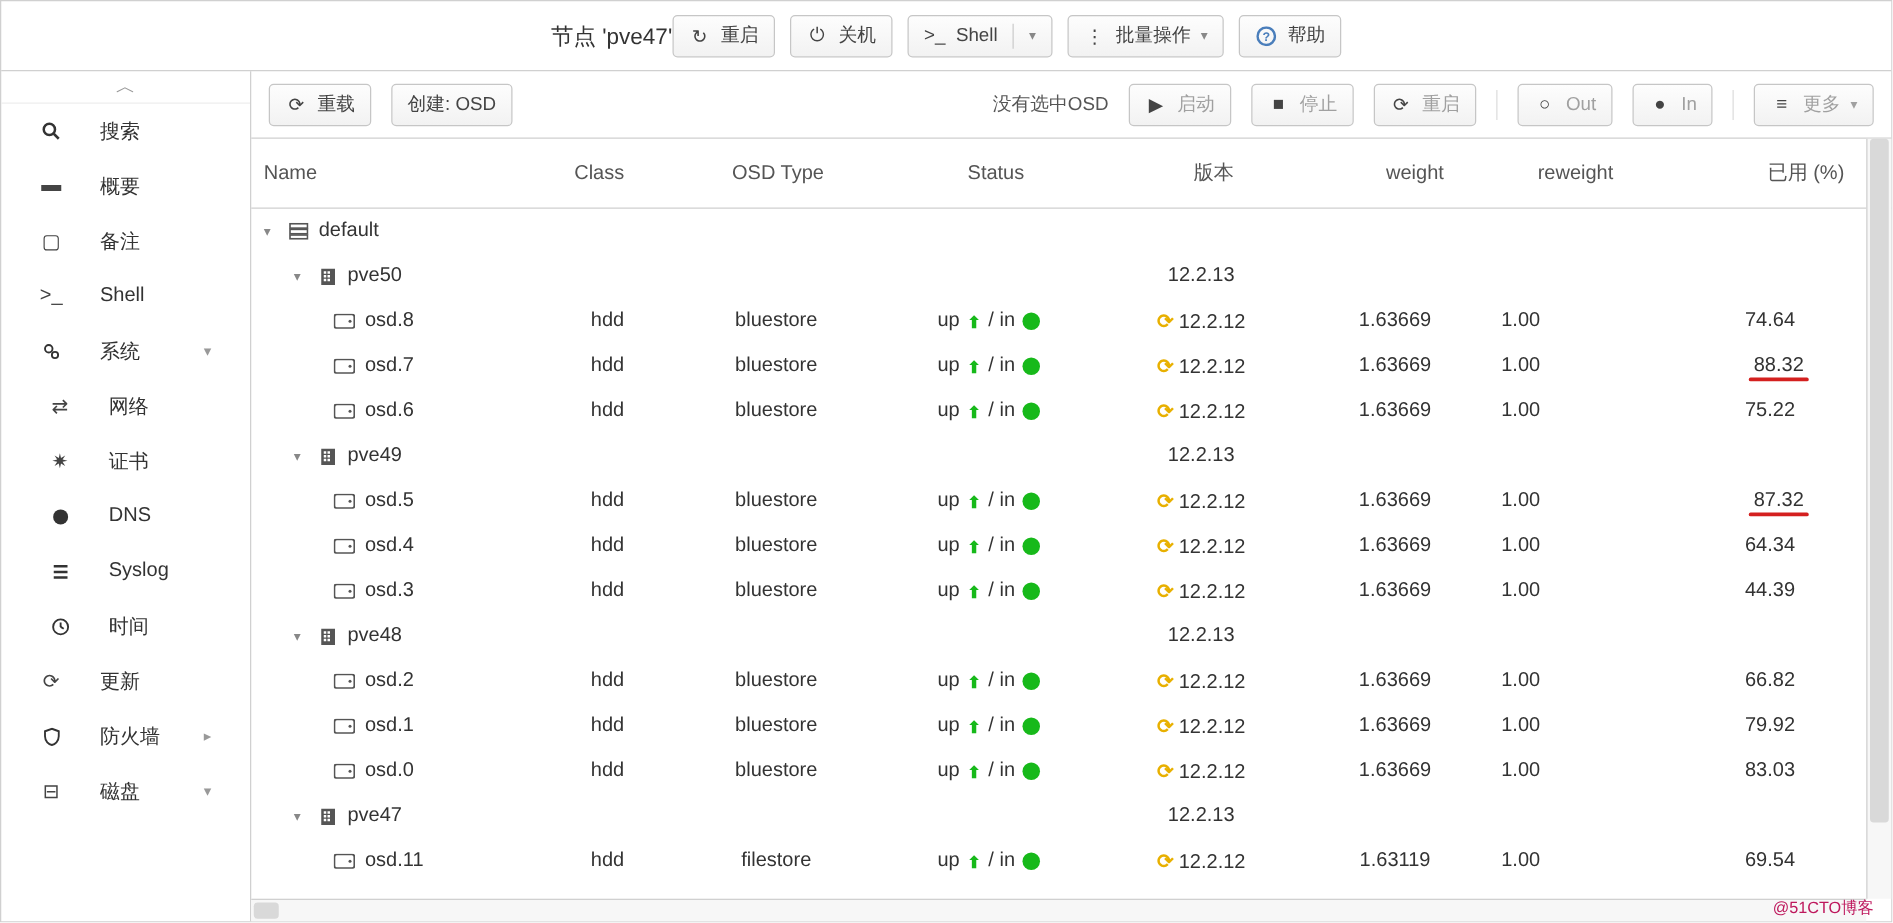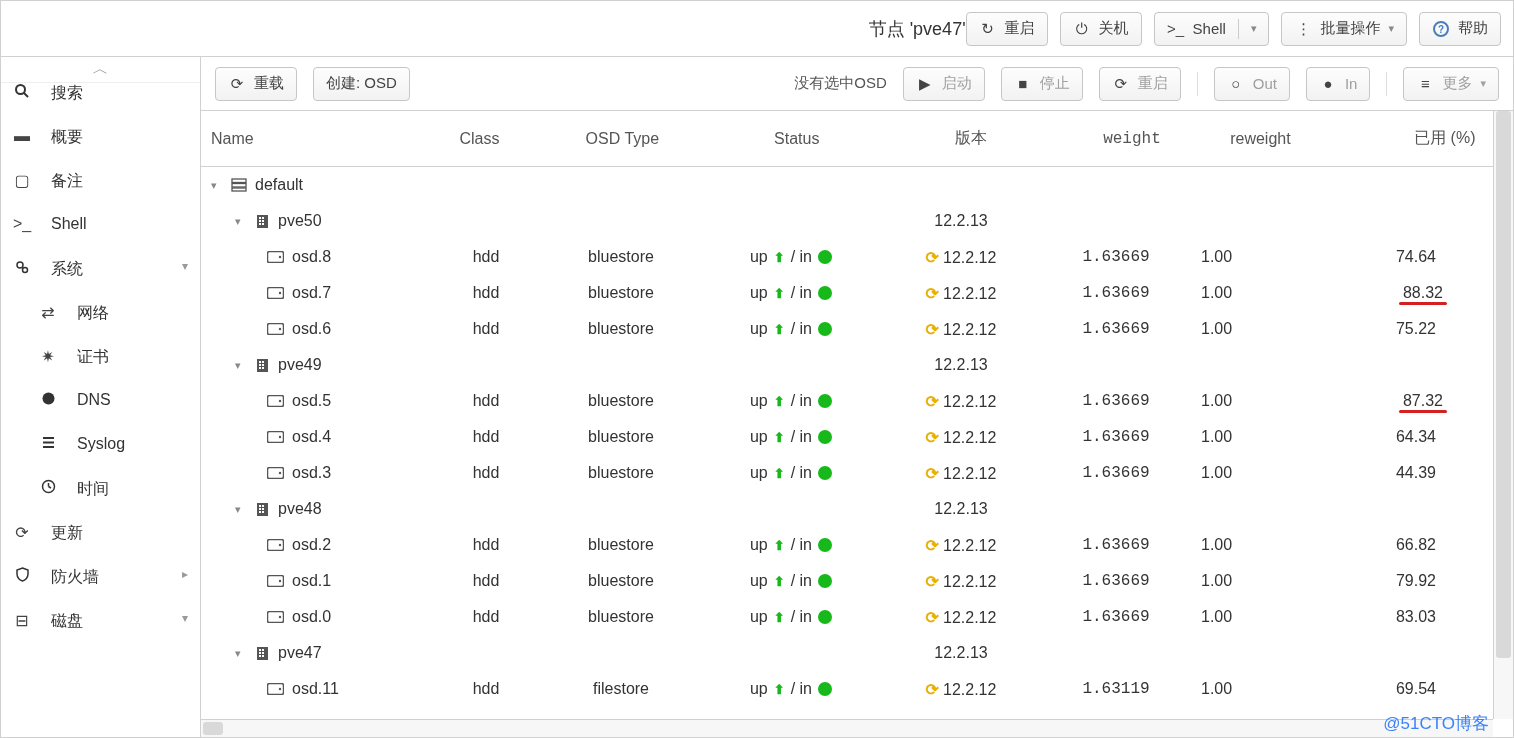--- a/index.html
+++ b/index.html
@@ -17,21 +17,21 @@
   display: flex;
   flex-direction: column;
   border: 1px solid #d0d0d0;
 }
 .topbar {
   height: 56px;
   border-bottom: 1px solid #d0d0d0;
   display: flex;
   align-items: center;
   padding: 12px 12px;
-  justify-content: flex-end;
+  justify-content: center;
 }
 .topbar-title { font-size: 18px; }
 .topbar-actions { display: flex; gap: 12px; }
 .btn {
   display: inline-flex;
   align-items: center;
   gap: 8px;
   height: 34px;
   padding: 0 12px;
   border: 1px solid #c6c6c6;
@@ -51,22 +51,22 @@
   display: flex;
   flex-direction: column;
   font-size: 16px;
 }
 .sidebar .collapse {
   height: 26px;
   display:flex; align-items:center; justify-content:center;
   color:#999; border-bottom:1px solid #eee;
 }
 .side-item {
-  display:flex; gap:20px;
-  height:44px; padding:0 12px; cursor:pointer;
+  display:flex; align-items:center; gap:30px;
+  height:44px; padding:0 31px; cursor:pointer;
 }
 .side-item.sub { padding-left: 38px; }
 .side-item .grow { flex:1; }
 .side-item .chev { color:#999; font-size:12px; }
 .ico { width:18px; display:inline-flex; justify-content:center; color:#444; }
 .main { flex:1; display:flex; flex-direction:column; min-width:0; }
 .toolbar {
   height:54px; border-bottom:1px solid #d0d0d0;
   display:flex; align-items:center; padding:0 14px; gap:16px;
 }
@@ -76,21 +76,21 @@
 .grid-head {
   display:flex; height:56px; border-bottom:1px solid #d0d0d0;
   font-size:16px; color:#555; align-items:center;gap:20px;
 }
 .col { padding:0 10px; }
 .c-name  { width:230px; text-align:left;}
 .c-class { width:110px; text-align:center;}
 .c-type  { width:160px; text-align:center;}
 .c-status{ width:180px; text-align:center;}
 .c-ver   { width:160px; text-align:center;}
-.c-weight{ width:150px; text-align:center;font-family:Liberation Mono, monospace;}
+.c-weight{ width:150px; text-align:center;}
 .c-rew   { width:150px; }
 .c-used  { width:150px; text-align:center;}
 .grid-body { flex:1; overflow:hidden; position:relative; }
 .row {
   display:flex; align-items:center; height:36px; font-size:16px;
 }
 .row .c-name { display:flex; align-items:center; gap:8px; }
 .indent0{ padding-left:10px; } .indent1{ padding-left:34px;} .indent2{ padding-left:66px;}
 .tree-t { color:#888; font-size:11px; width:12px; display:inline-block;}
 .node-ico{ color:#666; font-size:16px; }
@@ -107,21 +107,21 @@
   position:absolute; right:0; top:0; bottom:18px; width:20px;
   border-left:1px solid #d0d0d0; background:#f7f7f7;
 }
 .vthumb{ position:absolute; left:2px; right:2px; top:0; height:90%; background:#d9d9d9; border-radius:3px;}
 .hscroll{
   position:absolute; left:0; right:20px; bottom:0; height:18px;
   border-top:1px solid #d0d0d0; background:#f7f7f7;
 }
 .hthumb-l{ position:absolute; left:2px; width:20px; top:2px; bottom:2px; background:#d9d9d9; border-radius:3px;}
 .watermark{
-  position:absolute; right:24px; bottom:2px; font-size:17px; color:#3b82f6; z-index:5;
+  position:absolute; right:14px; bottom:2px; font-size:13px; color:#be185d; z-index:5;
 }
 svg{display:block;}
 </style>
 </head>
 <body>
 
 <div class="page">
 
   <div class="topbar">
     <div class="topbar-title">节点 'pve47'</div>

